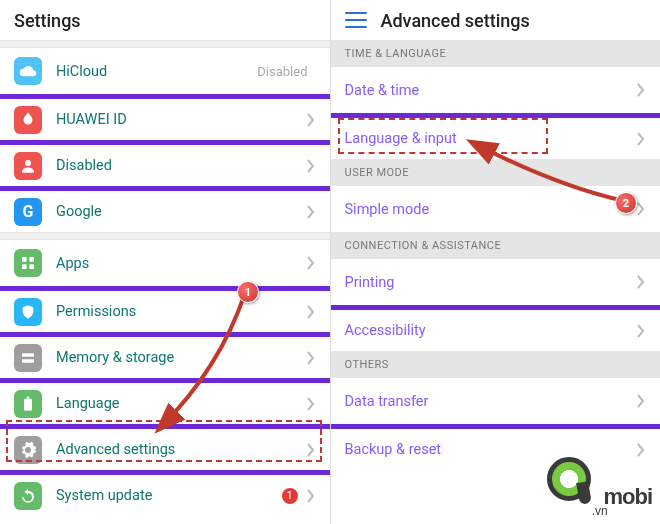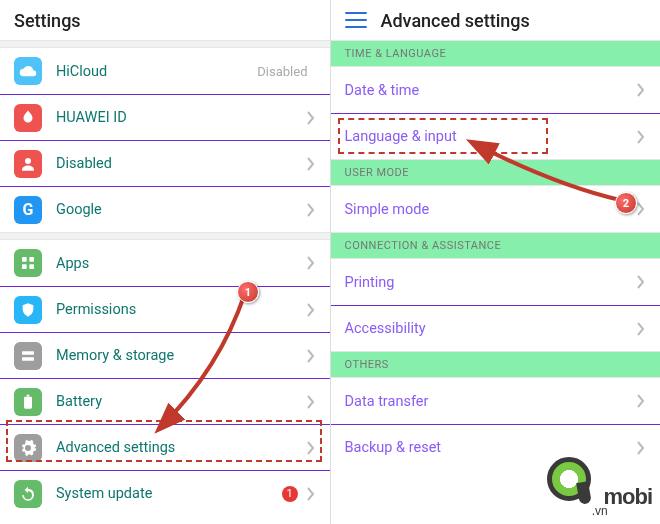--- a/index.html
+++ b/index.html
@@ -18,28 +18,28 @@
   .header .title { font-size: 18px; font-weight: 500; color: #222; }
   .hamburger {
     width: 22px; height: 16px; margin-right: 14px;
     display: flex; flex-direction: column; justify-content: space-between;
   }
   .hamburger span {
     display: block; height: 2px; background: #2b6fd6; border-radius: 1px;
   }
   .section-gap { height: 8px; background: #f1f1f1; border-top: 1px solid #e6e6e6; border-bottom: 1px solid #e6e6e6;}
   .section-header {
-    background: #86efac; color: #777; font-size: 11px; letter-spacing: 0.5px;
+    background: #e5e5e5; color: #777; font-size: 11px; letter-spacing: 0.5px;
     padding: 6px 14px; border-top: 1px solid #e6e6e6; border-bottom: 1px solid #e6e6e6;
   }
   .item {
     display: flex; align-items: center; height: 46px; padding: 0 14px;
     background: #fff; position: relative;
   }
-  .item + .item { border-top: 1px solid #6d28d9; }
+  .item + .item { border-top: 5px solid #6d28d9; }
   .item .icon {
     width: 28px; height: 28px; border-radius: 6px; margin-right: 14px;
     display: flex; align-items: center; justify-content: center; flex-shrink: 0;
   }
   .item .label { flex: 1; font-size: 14.5px; color: #0f766e; }
   .item .meta { font-size: 13px; color: #aaa; margin-right: 8px; }
   .item .chevron { color: #bbb; flex-shrink: 0; }
   .item .badge-num {
     background: #e53935; color:#fff; font-size:11px; width:16px;height:16px;
     border-radius:50%; display:flex;align-items:center;justify-content:center;
@@ -183,21 +183,21 @@
           </svg>
         </span>
     </div>
     <div class="item">
       <span class="icon" style="background:#66bb6a">
         <svg width="16" height="16" viewBox="0 0 24 24" fill="#fff">
             <rect x="6" y="4" width="12" height="18" rx="2"></rect>
             <rect x="10" y="1" width="4" height="3"></rect>
           </svg>
       </span>
-      <span class="label">Battery</span>
+      <span class="label">Language</span>
       <span class="chevron">
           <svg width="10" height="14" viewBox="0 0 8 14" fill="none" stroke="#bbb" stroke-width="2">
             <path d="M1 1l5 6-5 6"></path>
           </svg>
         </span>
     </div>
     <div class="item">
       <span class="icon" style="background:#9e9e9e">
         <svg width="18" height="18" viewBox="0 0 24 24" fill="#fff">
             <path d="M12 8a4 4 0 100 8 4 4 0 000-8zm9 4l2 1-1 3-2-.5a9 9 0 01-1.5 2.5l.7 2-2.5 2-1.5-1.5a9 9 0 01-3 0L10.7 23l-2.5-2 .7-2A9 9 0 017.4 16.5L5 17l-1-3 2-1a9 9 0 010-2l-2-1 1-3 2.4.5A9 9 0 018.9 5L8.2 3l2.5-2L12.2 2.5a9 9 0 013 0L16.7 1l2.5 2-.7 2a9 9 0 011.5 2.5L22 7l1 3-2 1a9 9 0 010 2z"></path>

